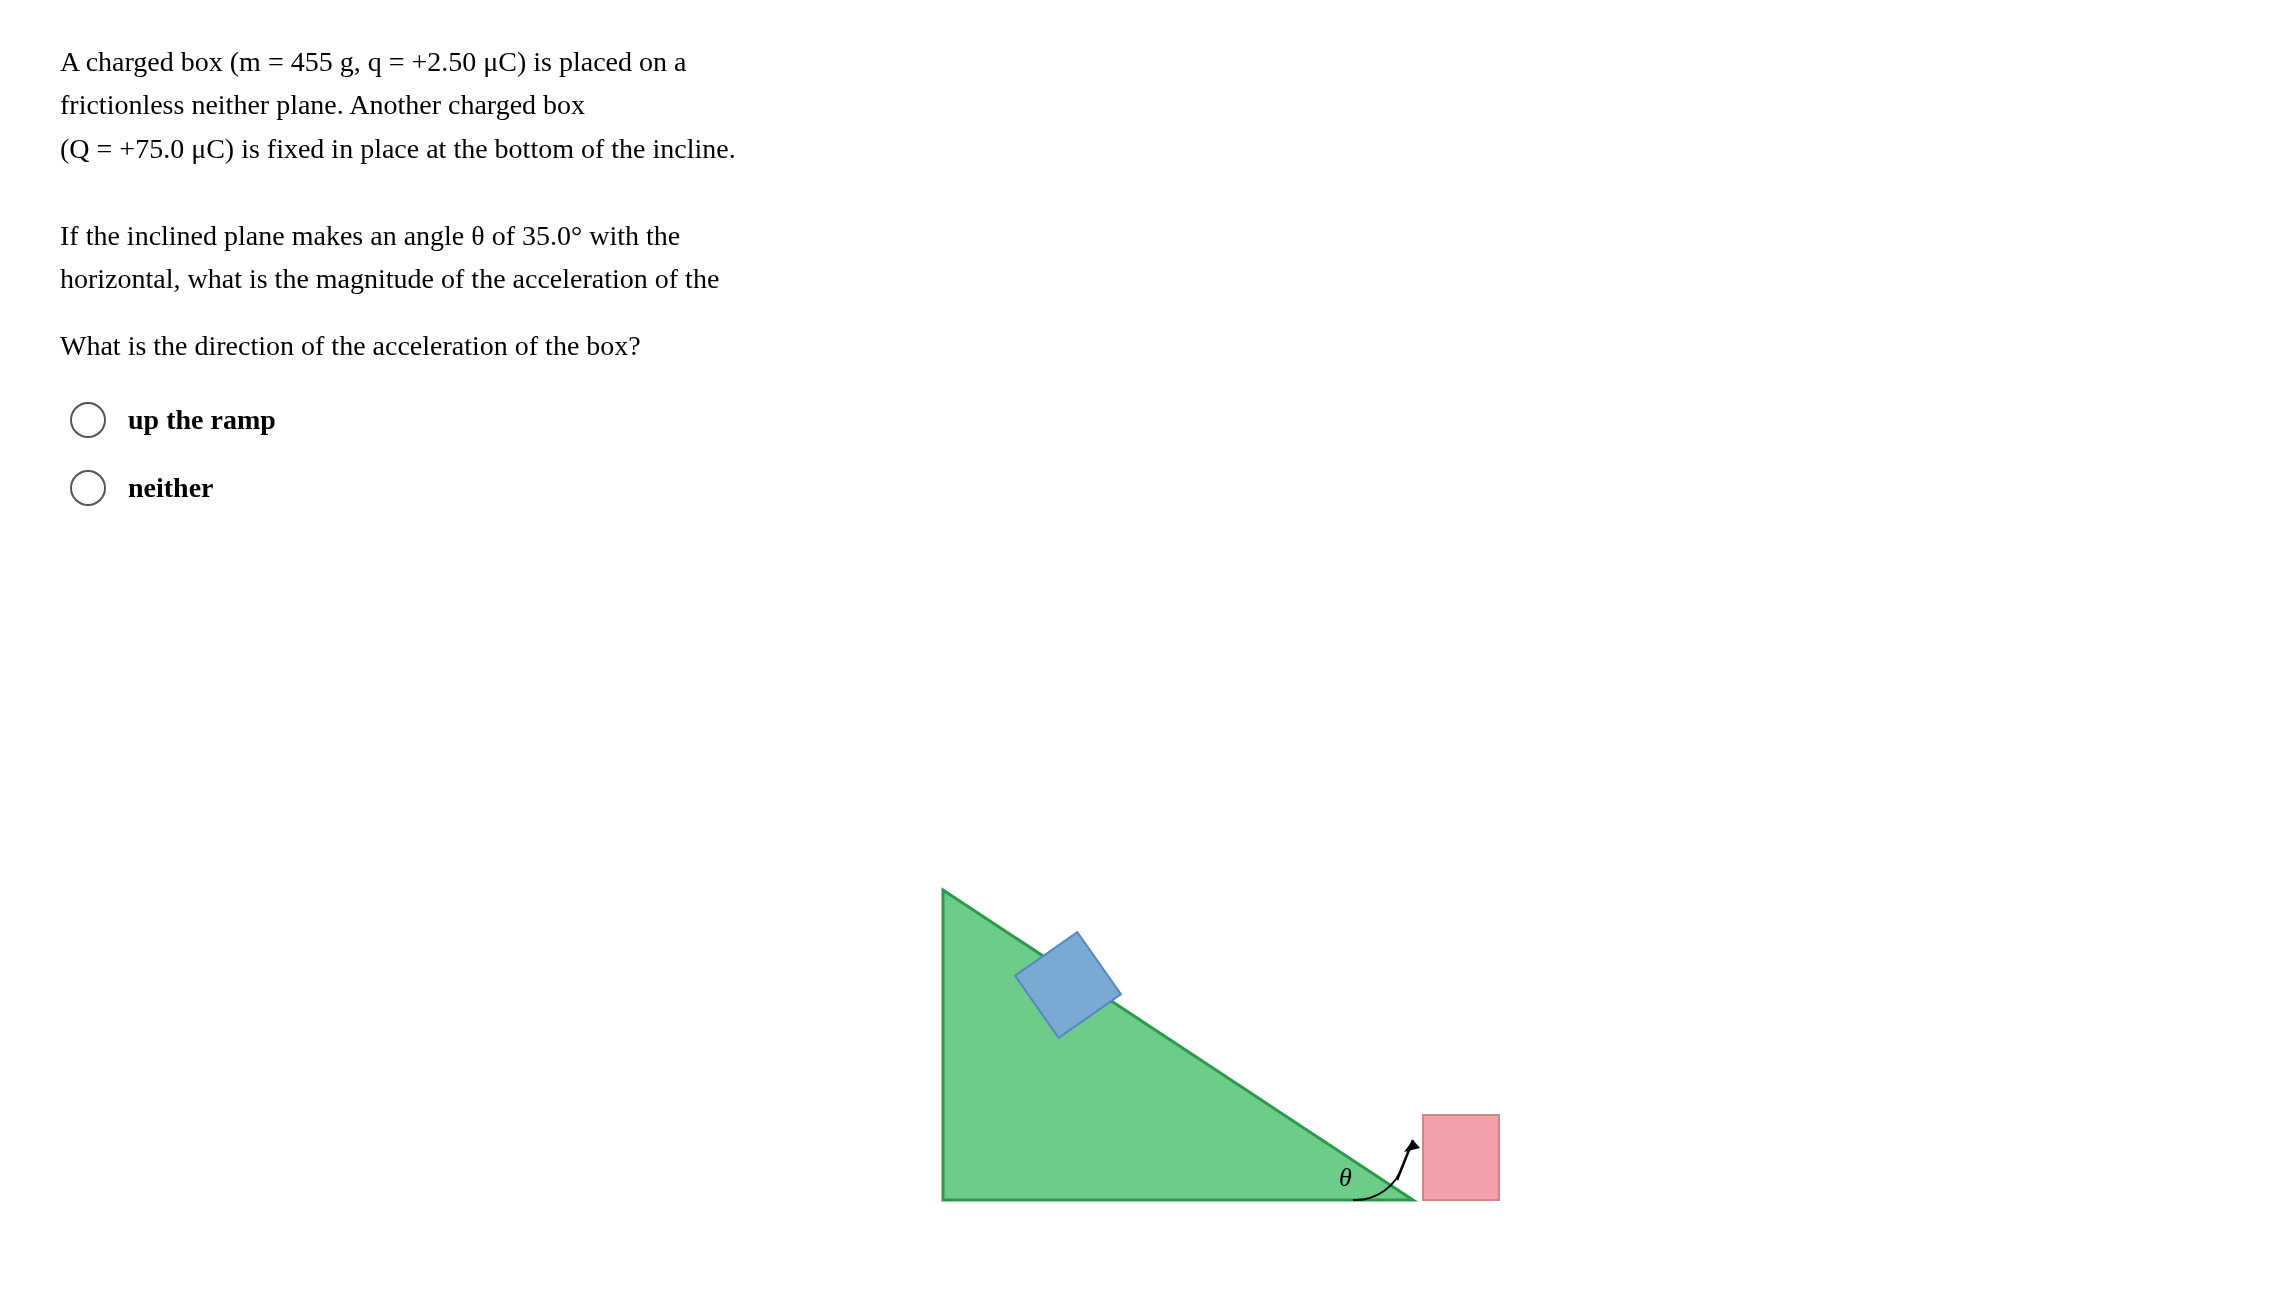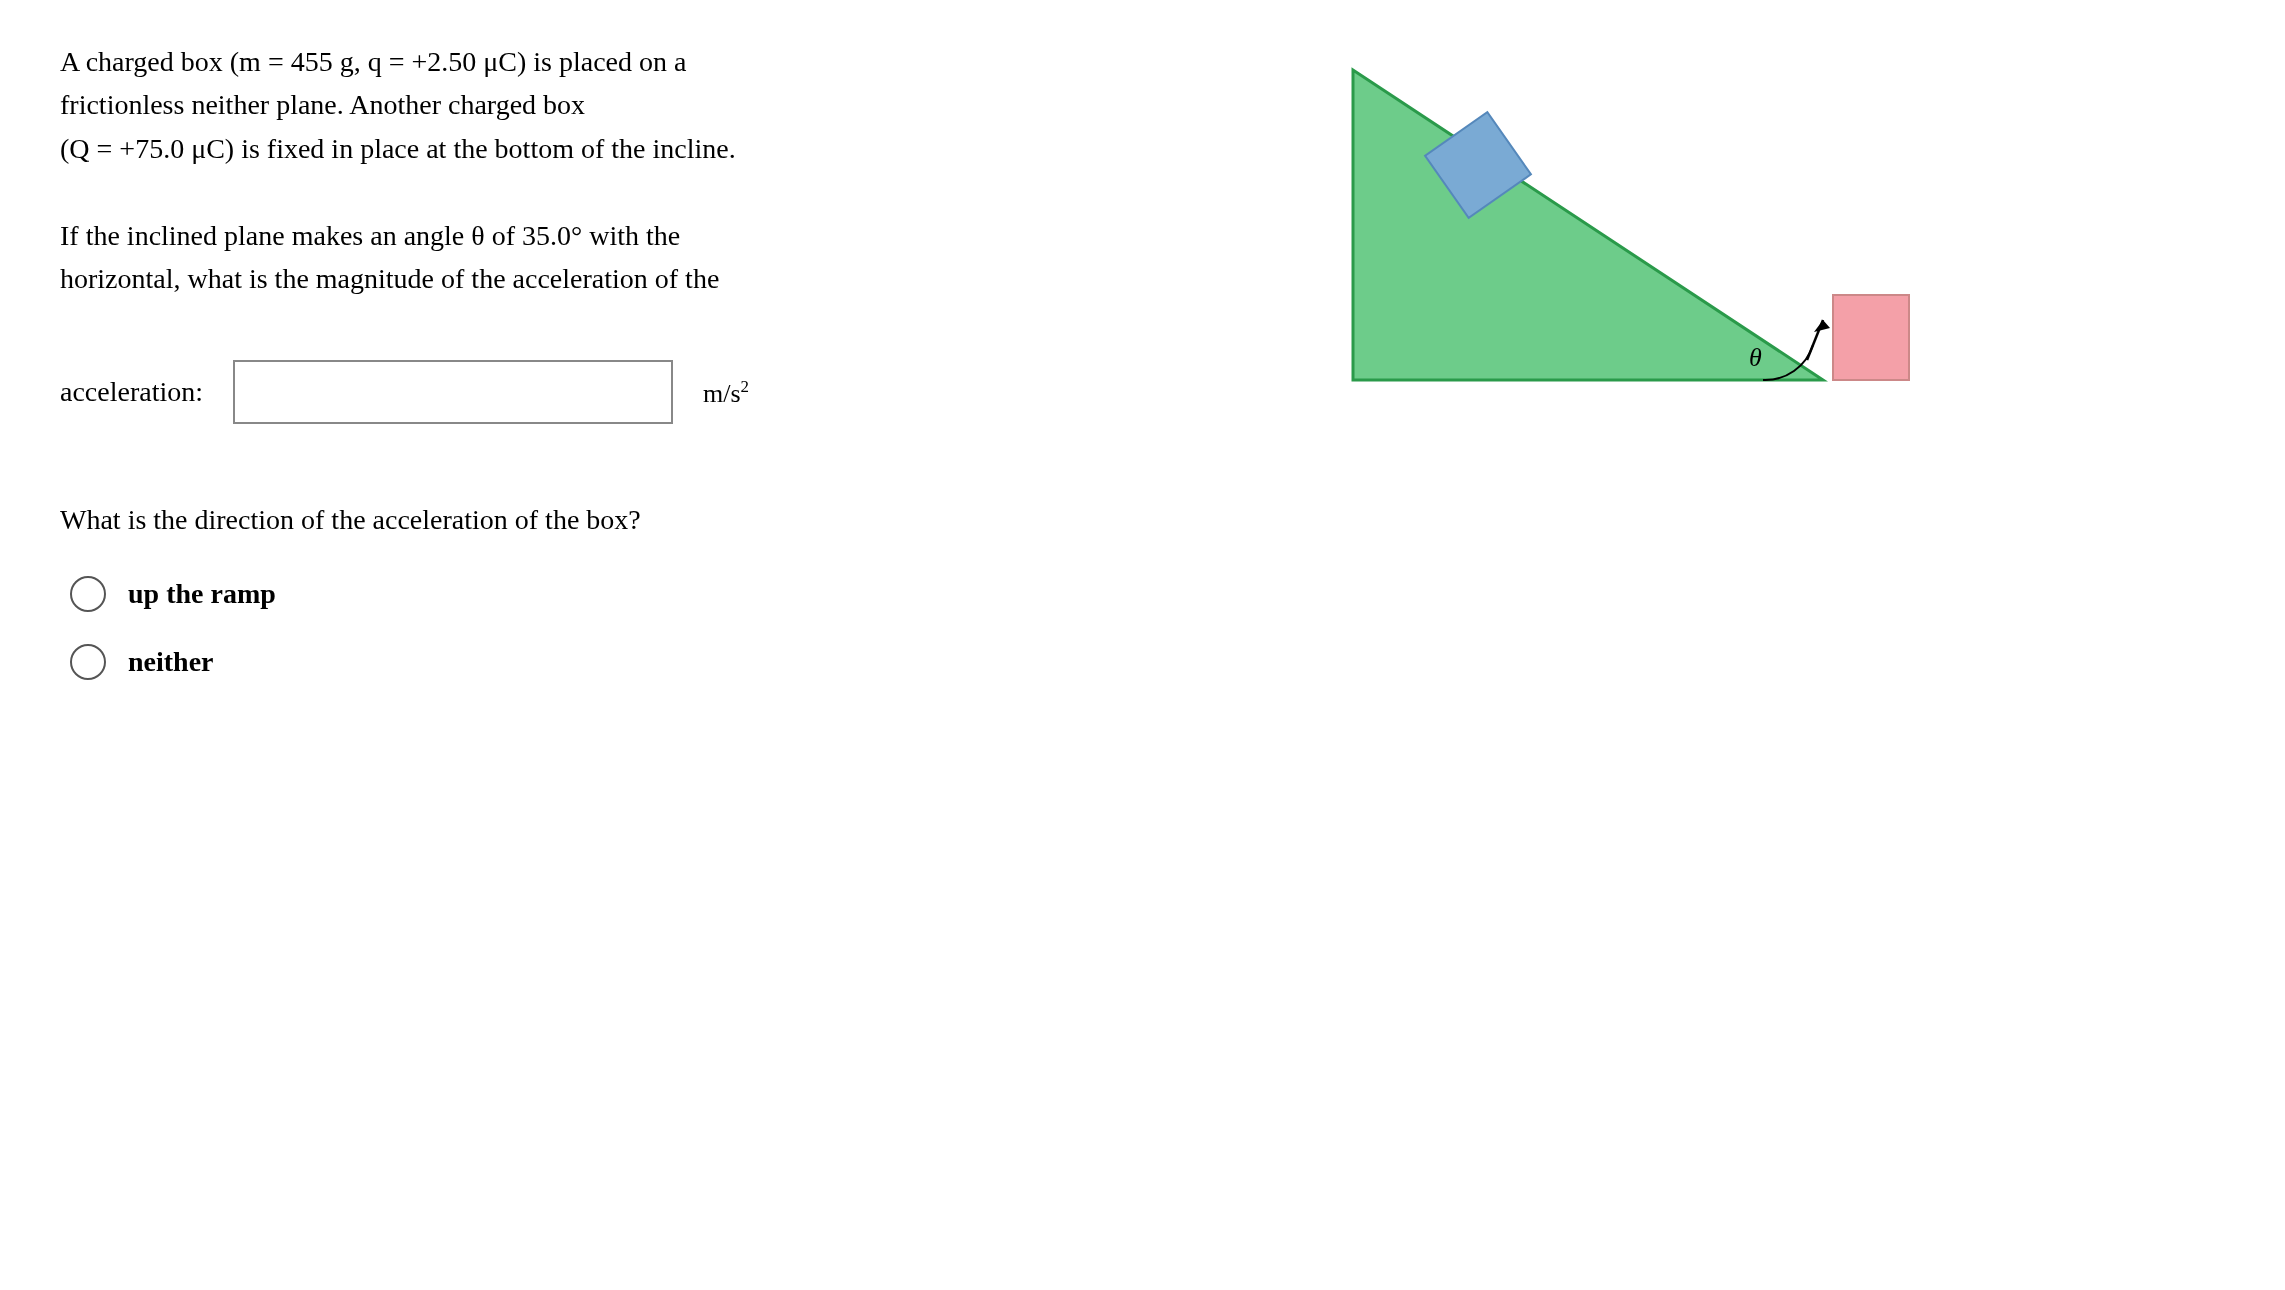--- a/index.html
+++ b/index.html
@@ -7,21 +7,21 @@
       background: #ffffff;
       font-family: Georgia, 'Times New Roman', serif;
       font-size: 28px;
       color: #000;
       width: 2285px;
       min-height: 1290px;
       padding: 40px 60px;
     }
     .content-wrapper {
       display: flex;
-      flex-direction: row;
+      flex-direction: column;
       width: 100%;
     }
     .left-panel {
       flex: 0 0 820px;
       padding-right: 40px;
     }
     .right-panel {
       flex: 1;
       display: flex;
       justify-content: center;
@@ -105,27 +105,20 @@
   <div class="left-panel">
     <div class="problem-text">
       <p>A charged box (m = 455 g, q = +2.50 μC) is placed on a</p>
       <p>frictionless neither plane. Another charged box</p>
       <p>(Q = +75.0 μC) is fixed in place at the bottom of the incline.</p>
       <br>
       <p>If the inclined plane makes an angle θ of 35.0° with the</p>
       <p>horizontal, what is the magnitude of the acceleration of the</p>
     </div>
 
-    <div class="acceleration-row">
-      <span class="acceleration-label">acceleration:</span>
-      <input class="acceleration-input" type="text" style="">
-      <span class="unit-label">
-        <span>m/s</span><sup>2</sup>
-      </span>
-    </div>
 
     <div class="direction-question">What is the direction of the acceleration of the box?</div>
 
     <div class="radio-group">
       <label class="radio-item">
         <div class="radio-circle"></div>
         <span class="radio-label">up the ramp</span>
       </label>
       <label class="radio-item">
         <div class="radio-circle"></div>

